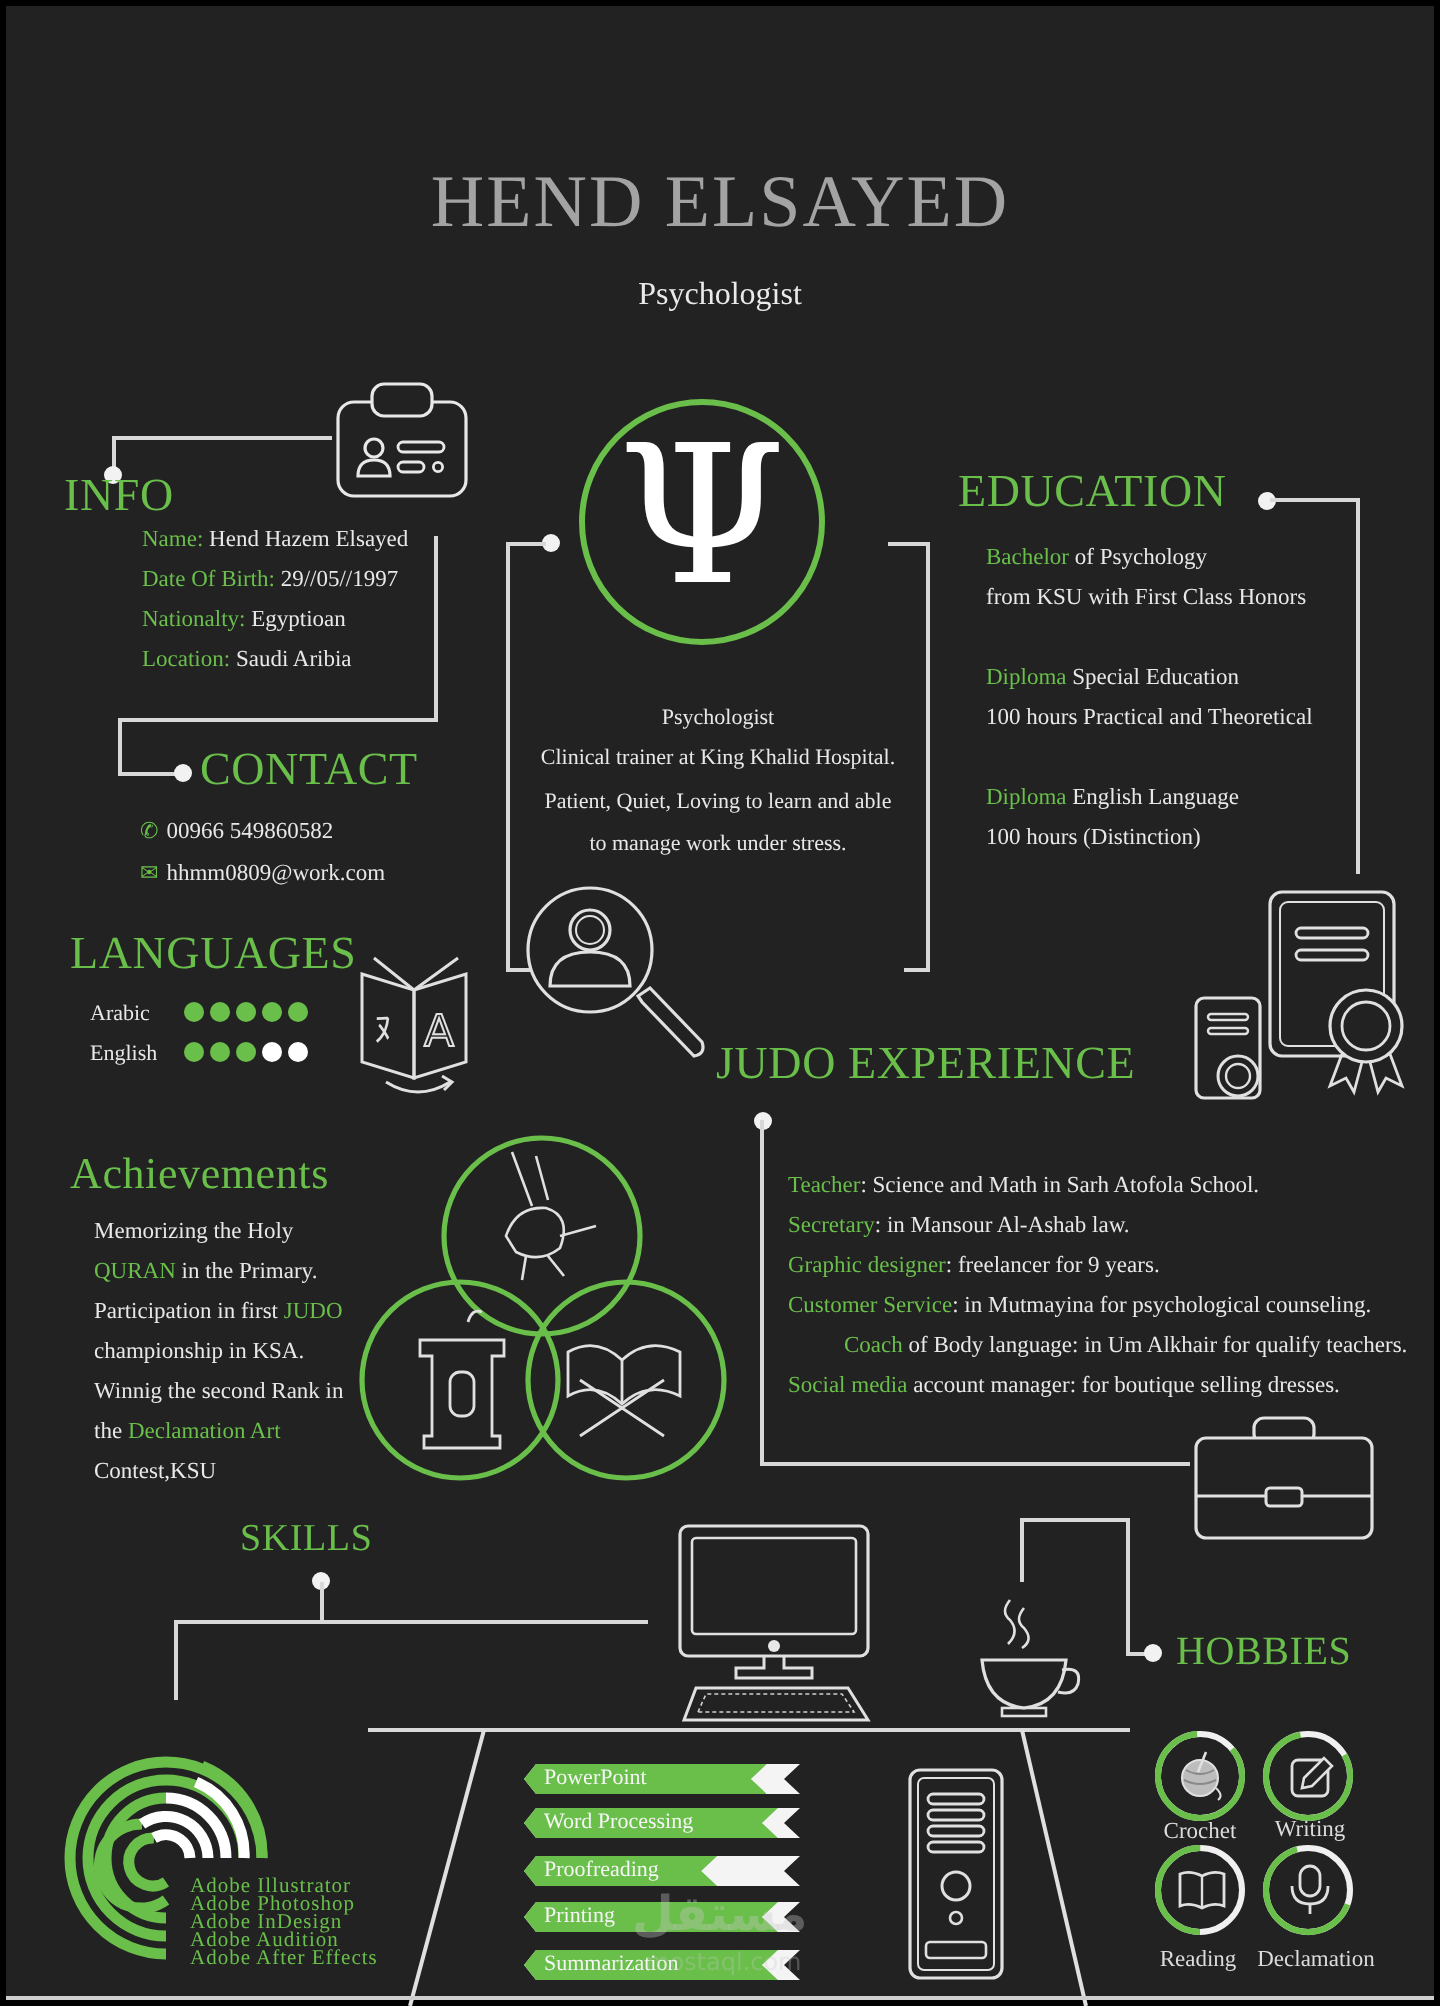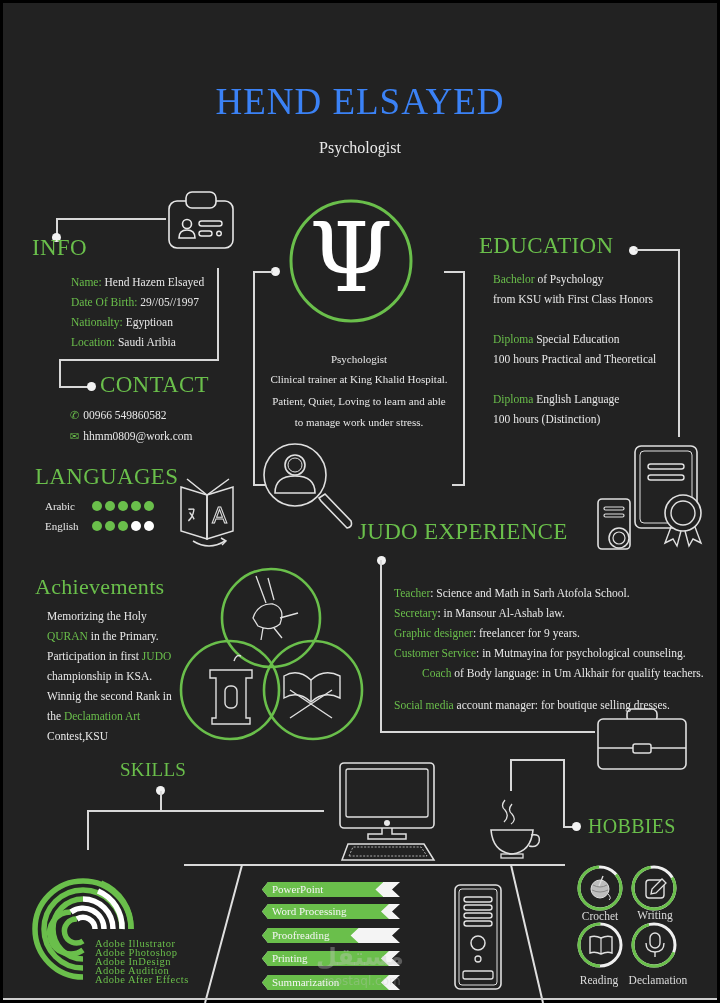--- a/index.html
+++ b/index.html
@@ -1,20 +1,20 @@
 <!DOCTYPE html>
 <html><head>
 <meta charset="utf-8">
 <style>
   html,body{margin:0;padding:0;background:#000;}
   body{width:720px;height:1003px;position:relative;overflow:hidden;font-family:"DejaVu Serif","Liberation Serif",serif;}
   .page{position:absolute;left:3px;top:3px;width:714px;height:997px;background:#222222;}
   .abs{position:absolute;}
   .green{color:#6abf4b;}
-  .h-title{font-family:"Liberation Serif",serif;font-size:37px;color:#3b82f6;letter-spacing:1px;white-space:nowrap;}
+  .h-title{font-family:"Liberation Serif",serif;font-size:37px;color:#a3a3a3;letter-spacing:1px;white-space:nowrap;}
   .sub{font-family:"Liberation Serif",serif;font-size:16px;color:#eaeaea;}
   .sec{font-family:"Liberation Serif",serif;color:#6abf4b;font-size:23px;white-space:nowrap;letter-spacing:.3px;}
   .txt{font-family:"Liberation Serif",serif;font-size:11.5px;color:#e8e8e8;white-space:nowrap;}
   .line{position:absolute;background:#d8d8d8;}
   .dot{position:absolute;width:9px;height:9px;border-radius:50%;background:#f2f2f2;}
   svg{position:absolute;overflow:visible;}
   .ldot{display:inline-block;width:10px;height:10px;border-radius:50%;margin-right:3px;vertical-align:middle;}
   .skillbar{position:absolute;left:259px;height:15px;width:138px;}
   .skillbar .bg{position:absolute;inset:0;background:#f4f4f4;clip-path:polygon(6px 0,100% 0,calc(100% - 8px) 50%,100% 100%,6px 100%,0 50%);}
   .skillbar .fg{position:absolute;left:0;top:0;bottom:0;background:#6abf4b;clip-path:polygon(6px 0,100% 0,calc(100% - 8px) 50%,100% 100%,6px 100%,0 50%);}
@@ -38,21 +38,21 @@
     <rect x="33" y="30" width="23" height="5" rx="2.5" fill="none" stroke="#e8e8e8" stroke-width="1.4"></rect>
     <rect x="33" y="40" width="13" height="5" rx="2.5" fill="none" stroke="#e8e8e8" stroke-width="1.4"></rect>
     <circle cx="53" cy="42.5" r="2.3" fill="none" stroke="#e8e8e8" stroke-width="1.4"></circle>
   </svg>
 
   <div class="line" style="left:53px;top:215px;width:110px;height:2px;"></div>
   <div class="line" style="left:53px;top:215px;width:2px;height:20px;"></div>
   <div class="dot" style="left:49px;top:230px;"></div>
 
   <div class="abs sec" style="left:29px;top:232px;">INFO</div>
-  <div class="abs" style="left:68px;top:261px;margin-top:12px;">
+  <div class="abs" style="left:68px;top:261px;">
     <div class="txt" style="height:20px;"><span class="green">Name:</span> <span>Hend Hazem Elsayed</span></div>
     <div class="txt" style="height:20px;"><span class="green">Date Of Birth:</span> <span>29//05//1997</span></div>
     <div class="txt" style="height:20px;"><span class="green">Nationalty:</span> <span>Egyptioan</span></div>
     <div class="txt" style="height:20px;"><span class="green">Location:</span> <span>Saudi Aribia</span></div>
   </div>
 
   <div class="line" style="left:214px;top:265px;width:2px;height:93px;"></div>
   <div class="line" style="left:56px;top:356px;width:160px;height:2px;"></div>
   <div class="line" style="left:56px;top:356px;width:2px;height:28px;"></div>
   <div class="line" style="left:56px;top:383px;width:30px;height:2px;"></div>
@@ -156,21 +156,21 @@
   <div class="dot" style="left:374px;top:553px;"></div>
   <div class="line" style="left:377px;top:557px;width:2px;height:172px;"></div>
   <div class="line" style="left:377px;top:728px;width:215px;height:2px;"></div>
 
   <div class="abs" style="left:391px;top:580px;">
     <div class="txt" style="line-height:20px;"><span class="green">Teacher</span><span>: Science and Math in Sarh Atofola School.</span></div>
     <div class="txt" style="line-height:20px;"><span class="green">Secretary</span><span>: in Mansour Al-Ashab law.</span></div>
     <div class="txt" style="line-height:20px;"><span class="green">Graphic designer</span><span>: freelancer for 9 years.</span></div>
     <div class="txt" style="line-height:20px;"><span class="green">Customer Service</span><span>: in Mutmayina for psychological counseling.</span></div>
     <div class="txt" style="line-height:20px;margin-left:28px;"><span class="green">Coach</span><span> of Body language: in Um Alkhair for qualify teachers.</span></div>
-    <div class="txt" style="line-height:20px;margin-top:12px;"><span class="green">Social media</span><span> account manager: for boutique selling dresses.</span></div>
+    <div class="txt" style="line-height:20px;"><span class="green">Social media</span><span> account manager: for boutique selling dresses.</span></div>
   </div>
 
   <svg style="left:592px;top:703px;" width="95" height="65">
     <rect x="32" y="3" width="30" height="13" rx="5" fill="none" stroke="#e0e0e0" stroke-width="1.6"></rect>
     <rect x="3" y="13" width="88" height="50" rx="5" fill="#222" stroke="#e0e0e0" stroke-width="1.6"></rect>
     <line x1="3" y1="42" x2="91" y2="42" stroke="#e0e0e0" stroke-width="1.6"></line>
     <rect x="38" y="38" width="18" height="9" rx="2" fill="#222" stroke="#e0e0e0" stroke-width="1.5"></rect>
   </svg>
 
   <div class="abs sec" style="left:32px;top:571px;font-size:22px;">Achievements</div>

